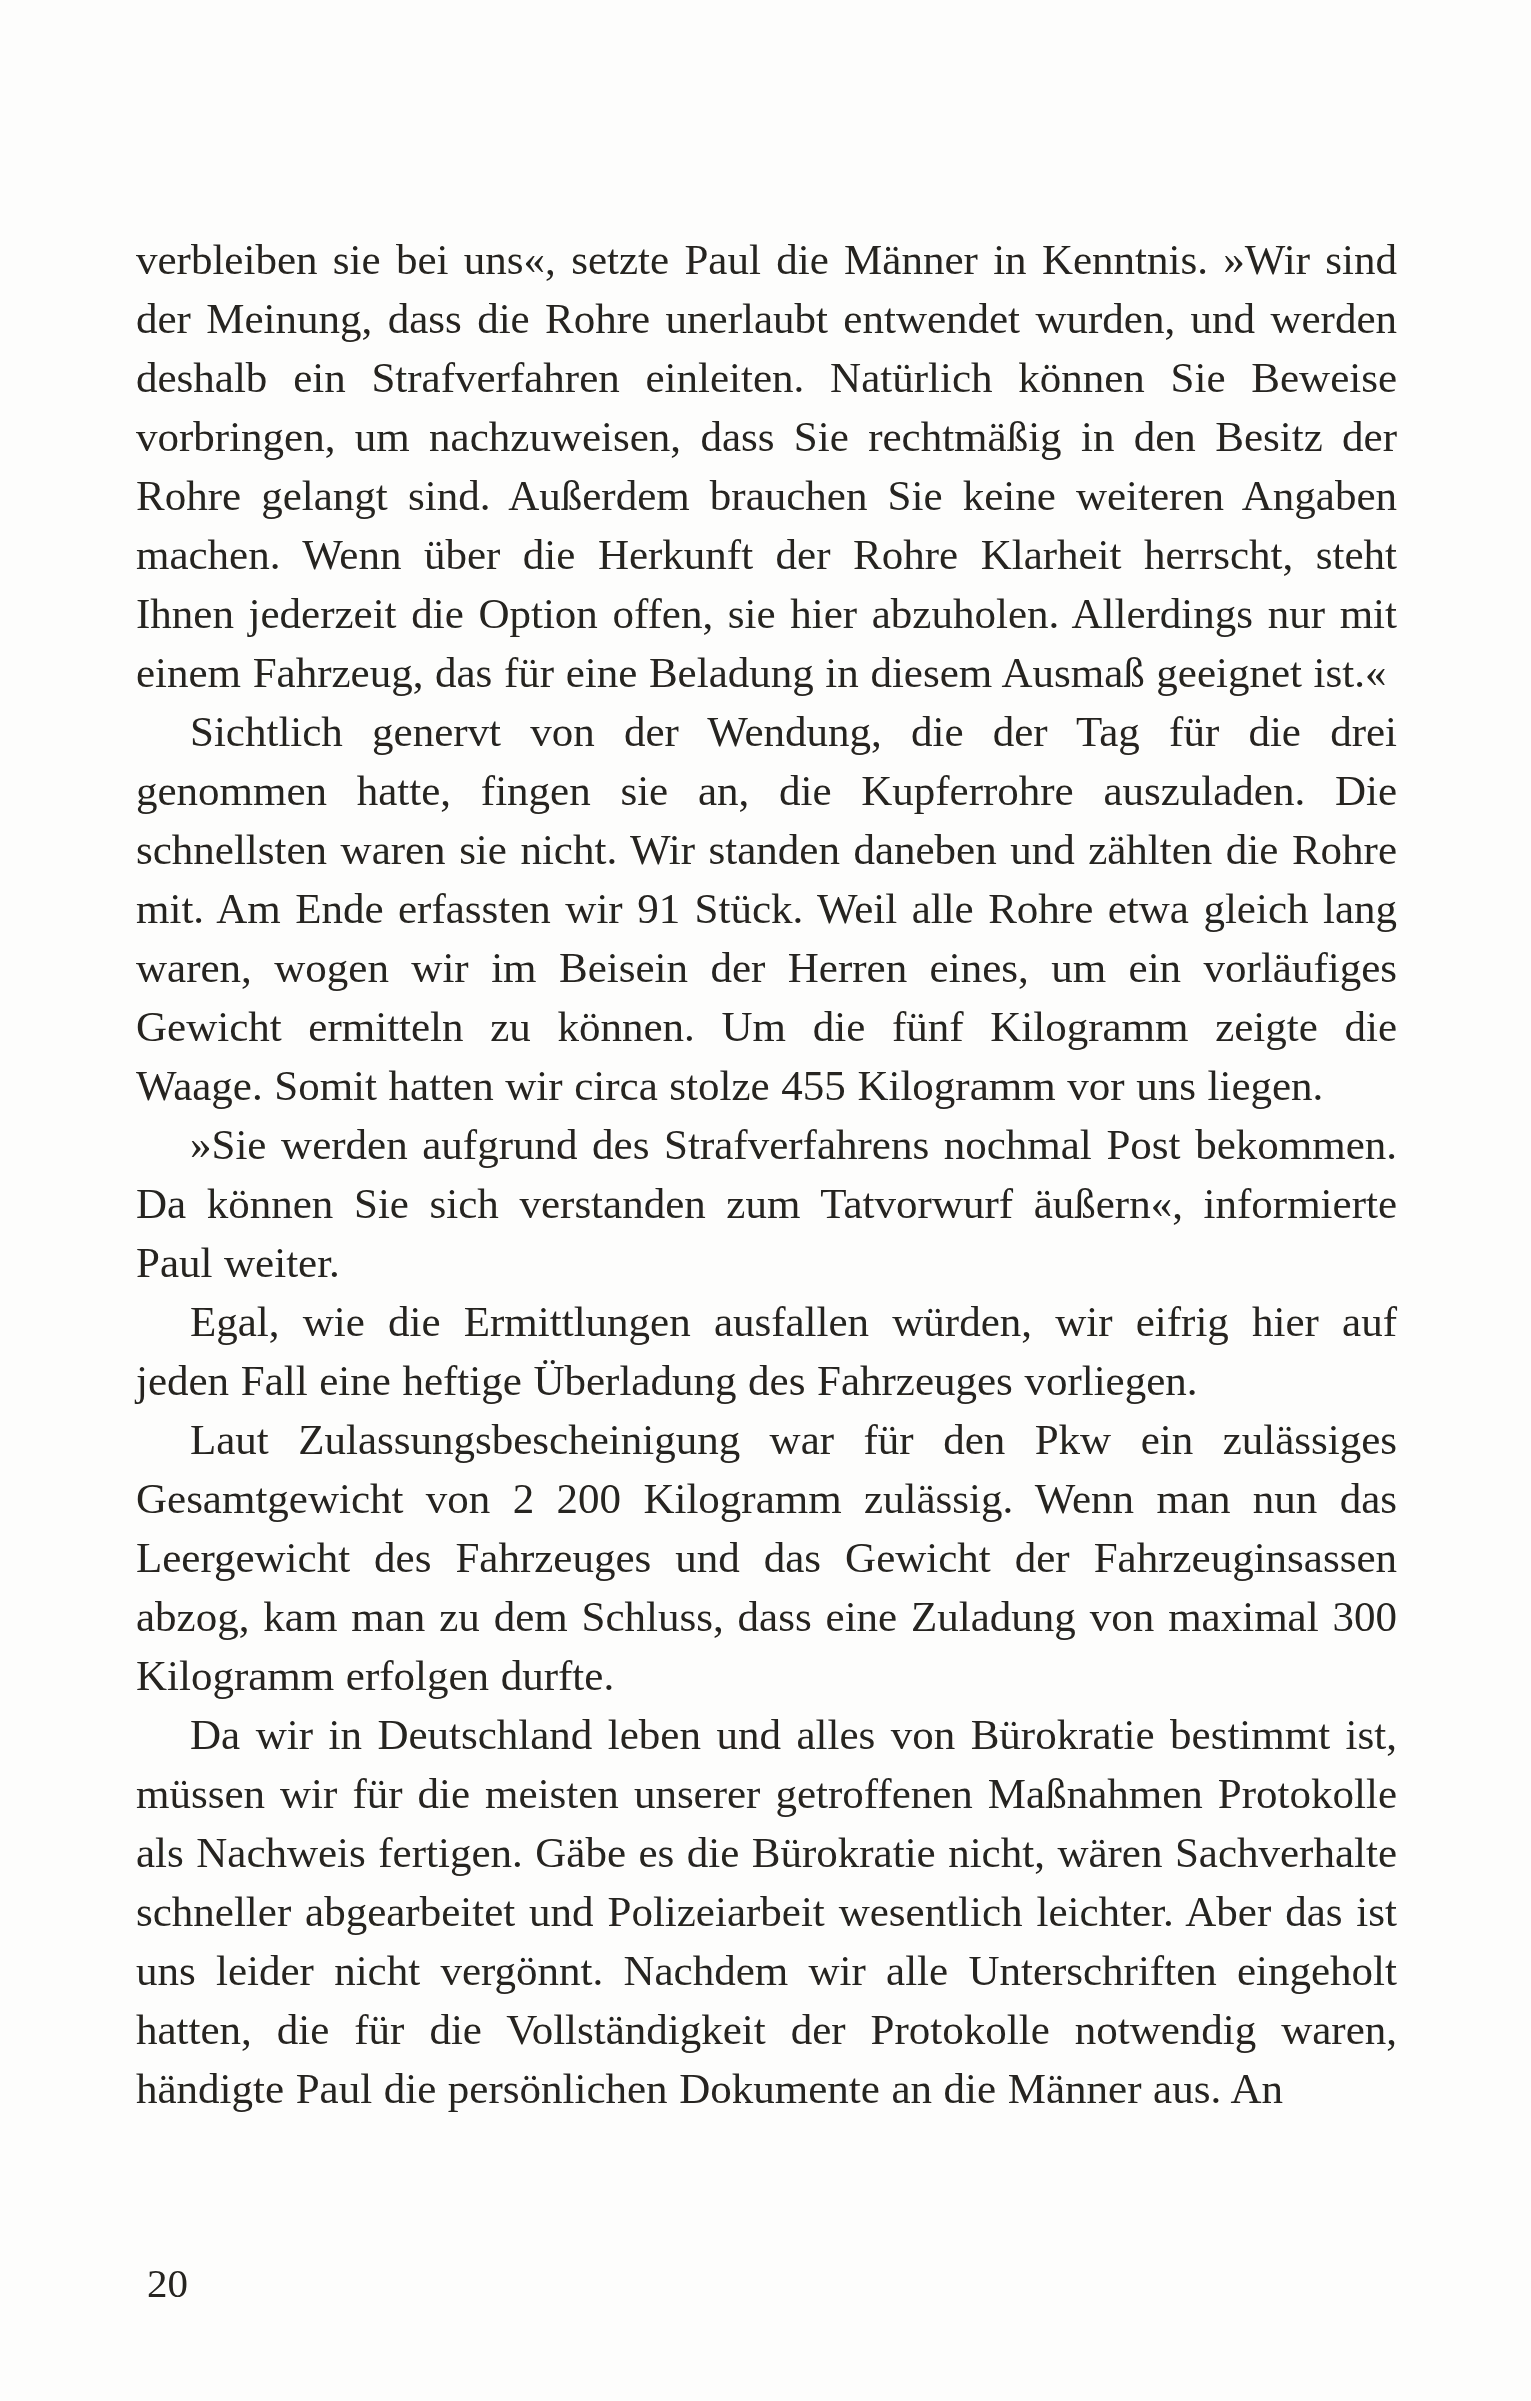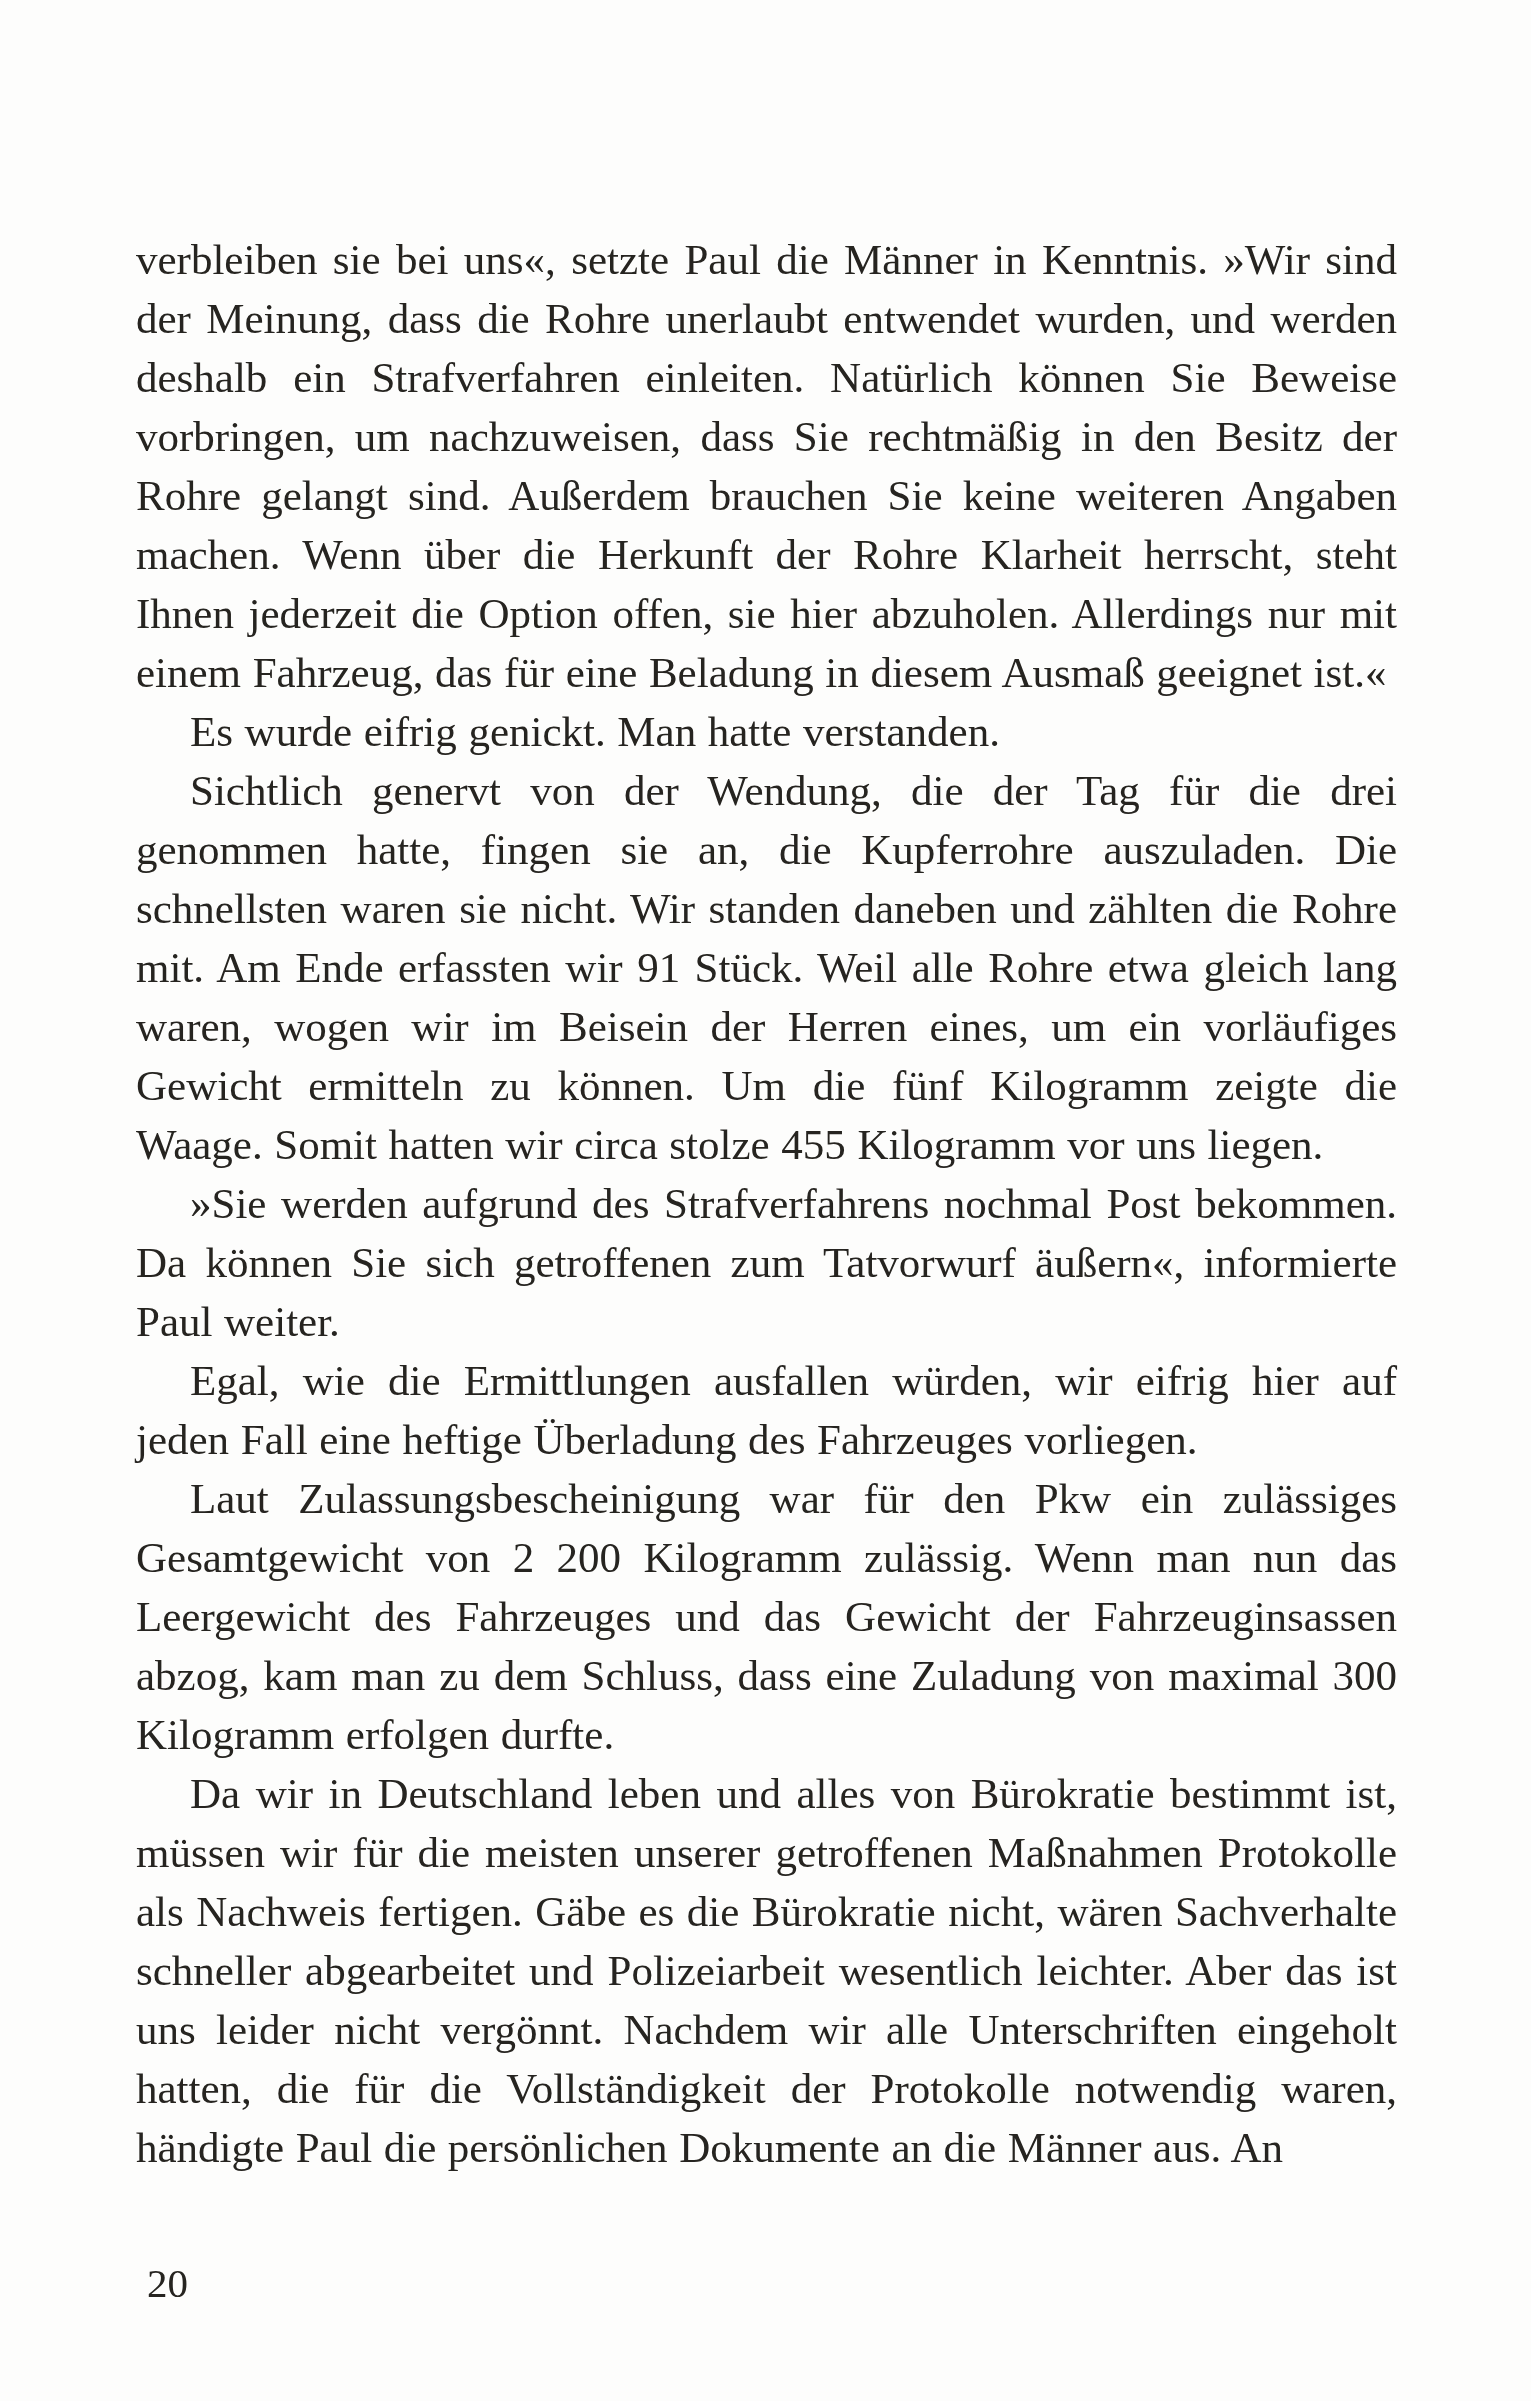--- a/index.html
+++ b/index.html
@@ -45,23 +45,22 @@
     color: #262420;
   }
 </style>
 </head>
 <body>
 
 <div class="page">
 
   <div class="text-block">
     <p>verbleiben sie bei uns«, setzte Paul die Männer in Kenntnis. »Wir sind der Meinung, dass die Rohre unerlaubt entwendet wurden, und werden deshalb ein Strafverfahren einleiten. Natürlich können Sie Beweise vorbringen, um nachzuweisen, dass Sie rechtmäßig in den Besitz der Rohre gelangt sind. Außerdem brauchen Sie keine weiteren Angaben machen. Wenn über die Herkunft der Rohre Klarheit herrscht, steht Ihnen jederzeit die Option offen, sie hier abzuholen. Allerdings nur mit einem Fahrzeug, das für eine Beladung in diesem Ausmaß geeignet ist.«</p>
-    <p class="indent">Es wurde eifrig genickt. Man hatte verstanden.</p>
     <p class="indent">Sichtlich genervt von der Wendung, die der Tag für die drei genommen hatte, fingen sie an, die Kupferrohre auszuladen. Die schnellsten waren sie nicht. Wir standen daneben und zählten die Rohre mit. Am Ende erfassten wir 91 Stück. Weil alle Rohre etwa gleich lang waren, wogen wir im Beisein der Herren eines, um ein vorläufiges Gewicht ermitteln zu können. Um die fünf Kilogramm zeigte die Waage. Somit hatten wir circa stolze 455 Kilogramm vor uns liegen.</p>
-    <p class="indent">»Sie werden aufgrund des Strafverfahrens nochmal Post bekommen. Da können Sie sich getroffenen zum Tatvorwurf äußern«, informierte Paul weiter.</p>
+    <p class="indent">»Sie werden aufgrund des Strafverfahrens nochmal Post bekommen. Da können Sie sich verstanden zum Tatvorwurf äußern«, informierte Paul weiter.</p>
     <p class="indent">Egal, wie die Ermittlungen ausfallen würden, wir eifrig hier auf jeden Fall eine heftige Überladung des Fahrzeuges vorliegen.</p>
     <p class="indent">Laut Zulassungsbescheinigung war für den Pkw ein zulässiges Gesamtgewicht von 2 200 Kilogramm zulässig. Wenn man nun das Leergewicht des Fahrzeuges und das Gewicht der Fahrzeuginsassen abzog, kam man zu dem Schluss, dass eine Zuladung von maximal 300 Kilogramm erfolgen durfte.</p>
     <p class="indent">Da wir in Deutschland leben und alles von Bürokratie bestimmt ist, müssen wir für die meisten unserer getroffenen Maßnahmen Protokolle als Nachweis fertigen. Gäbe es die Bürokratie nicht, wären Sachverhalte schneller abgearbeitet und Polizeiarbeit wesentlich leichter. Aber das ist uns leider nicht vergönnt. Nachdem wir alle Unterschriften eingeholt hatten, die für die Vollständigkeit der Protokolle notwendig waren, händigte Paul die persönlichen Dokumente an die Männer aus. An</p>
   </div>
 
   <div class="page-number">20</div>
 
 </div>
 
 

